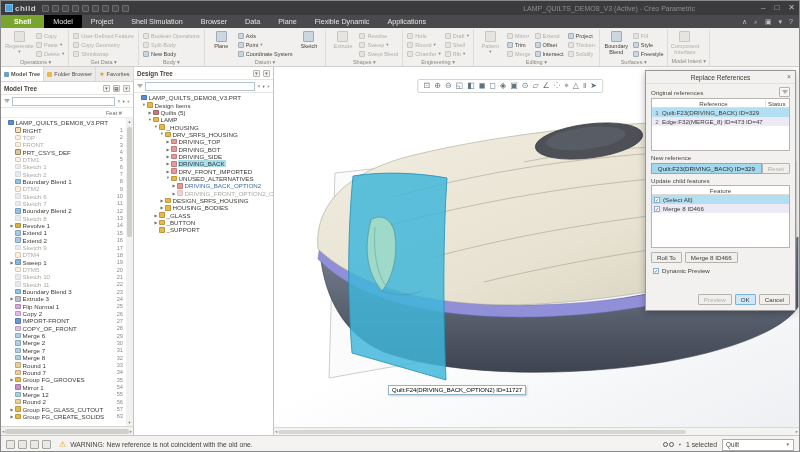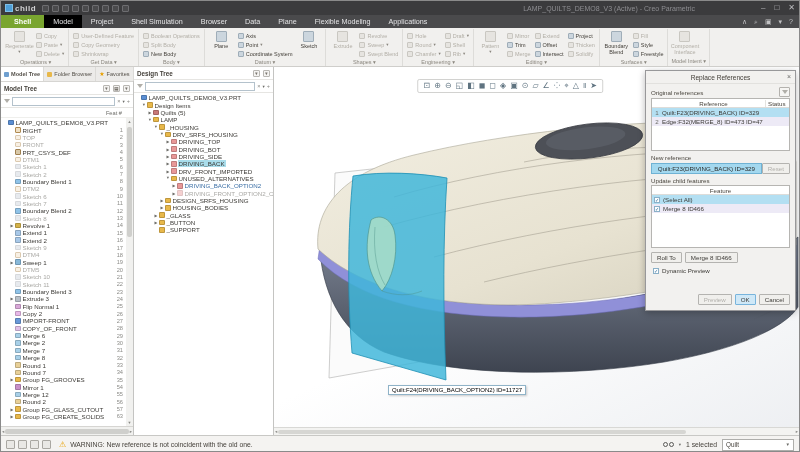--- a/index.html
+++ b/index.html
@@ -158,21 +158,21 @@
 
   <div class="tabrow">
     <span id="tabs" style="display:flex">
         <div class="rtab file">Shell</div>
         <div class="rtab active">Model</div>
         <div class="rtab">Project</div>
         <div class="rtab">Shell Simulation</div>
         <div class="rtab">Browser</div>
         <div class="rtab">Data</div>
         <div class="rtab">Plane</div>
-        <div class="rtab">Flexible Modeling</div>
+        <div class="rtab">Flexible Dynamic</div>
         <div class="rtab">Applications</div>
       </span>
     <span class="tabrow-right" id="tabrow-right">
         <span>∧</span>
         <span>⌕</span>
         <span>▣</span>
         <span>▾</span>
         <span>?</span>
       </span>
   </div>

